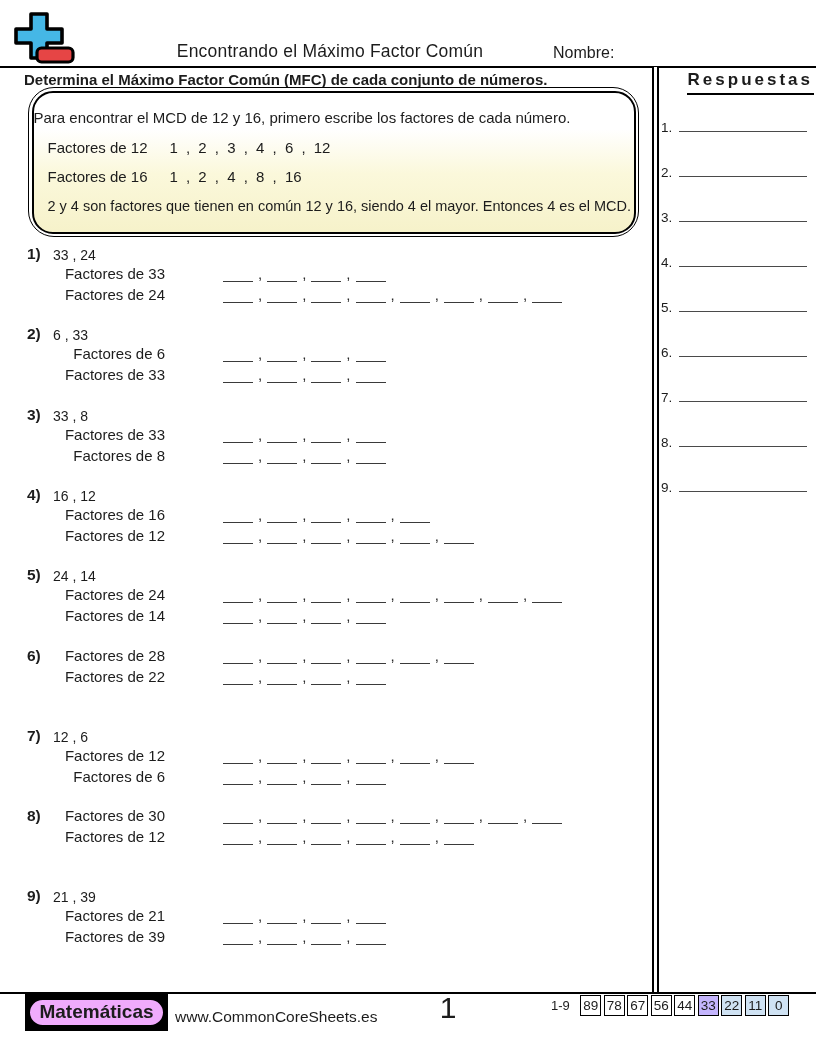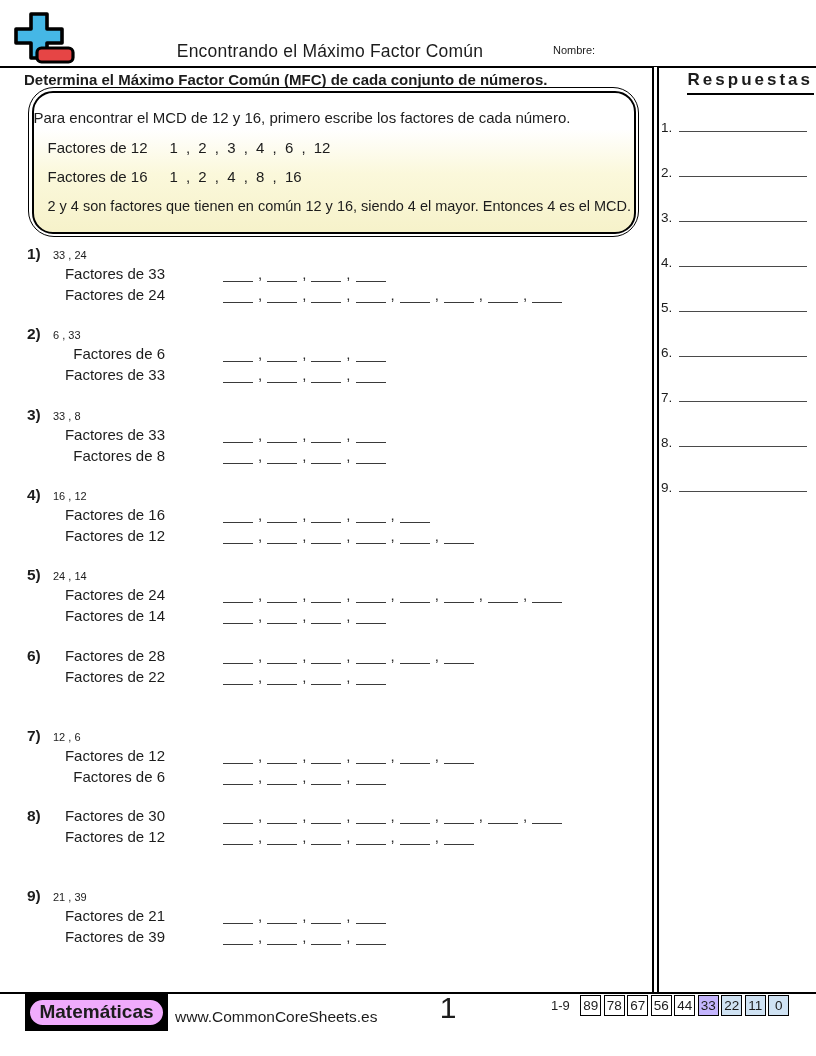--- a/index.html
+++ b/index.html
@@ -5,40 +5,40 @@
   html,body { margin:0; padding:0; background:#e8e8e8; }
   .page {
     position:relative; width:816px; height:1056px; margin:0 auto;
     background:#ffffff; font-family:"Liberation Sans", sans-serif;
     color:#1c1c1c; overflow:hidden;
   }
   
   .logo { position:absolute; left:13px; top:12px; width:64px; height:56px; }
   .title { position:absolute; left:140px; top:41px; width:380px; text-align:center;
            font-size:17.5px; letter-spacing:0.2px; }
-  .nombre { position:absolute; left:553px; top:44px; font-size:11px; }
+  .nombre { position:absolute; left:553px; top:44px; font-size:16px; }
   .header-line { position:absolute; left:0; top:66px; width:816px; height:2.2px; background:#000; }
   .instruction { position:absolute; left:24px; top:71px; font-size:15px; font-weight:bold; }
 
   
   .example-outer { position:absolute; left:28px; top:87px; width:611px; height:150px;
     border:1.4px solid #000; border-radius:26px; padding:2.5px; box-sizing:border-box; background:#fff; }
   .example-inner { width:100%; height:100%; box-sizing:border-box; position:relative;
     border:2.3px solid #000; border-radius:21px;
     background:linear-gradient(180deg,#ffffff 0%,#ffffff 26%,#fbf8db 58%,#f6f2ca 100%); }
   .ex-intro { position:absolute; top:16px; left:0; width:100%; text-align:left; font-size:15px; }
   .ex-row { position:absolute; left:14px; width:580px; font-size:15px; }
   .ex-row .ex-values { position:absolute; left:122px; word-spacing:4px; }
   .ex-row-0 { top:46px; } .ex-row-1 { top:75px; }
   .ex-conclusion { position:absolute; top:105px; left:14px; font-size:14.5px; }
 
   
   .problem { position:absolute; left:27px; width:610px; }
   .pnum { position:absolute; left:0; top:0; font-weight:bold; font-size:15.5px; }
-  .pair { margin-left:26px; font-size:11px; height:20px; line-height:20px; }
+  .pair { margin-left:26px; font-size:14px; height:20px; line-height:20px; }
   .factor-row { display:flex; align-items:baseline; height:20.5px; margin-left:26px; font-size:15px;gap:44px; }
   .factor-label { width:112px; text-align:right; margin-right:14px; flex:none; white-space:nowrap; }
   .blanks { white-space:nowrap; }
   .blank { display:inline-block; width:30px; height:10px; border-bottom:1.7px solid #3a3a3a; vertical-align:-3px; }
   .bcomma { display:inline-block; margin:0 5px; color:#2a2a2a; }
 
   
   .vsep { position:absolute; left:652px; top:67px; height:925px; width:2.5px;
           border-left:2px solid #000; border-right:2px solid #000; background:#fff; }
   .answers-title-wrap { position:absolute; left:658px; top:70px; width:156px; text-align:right; }

